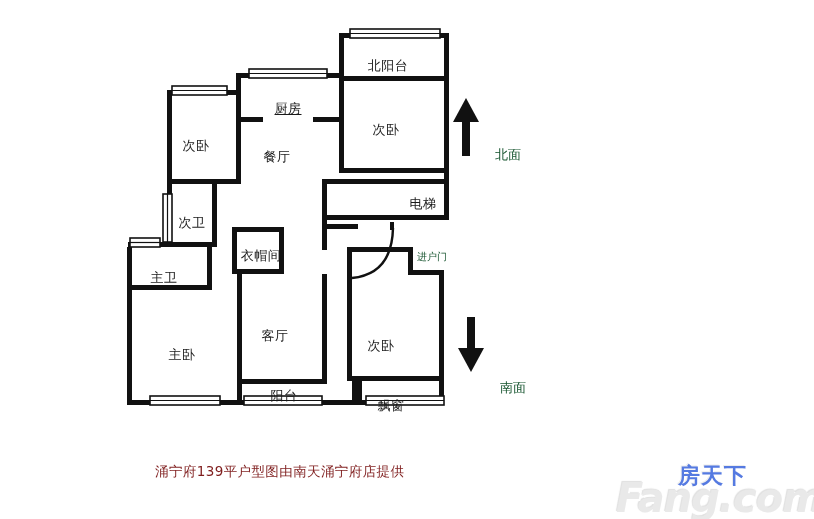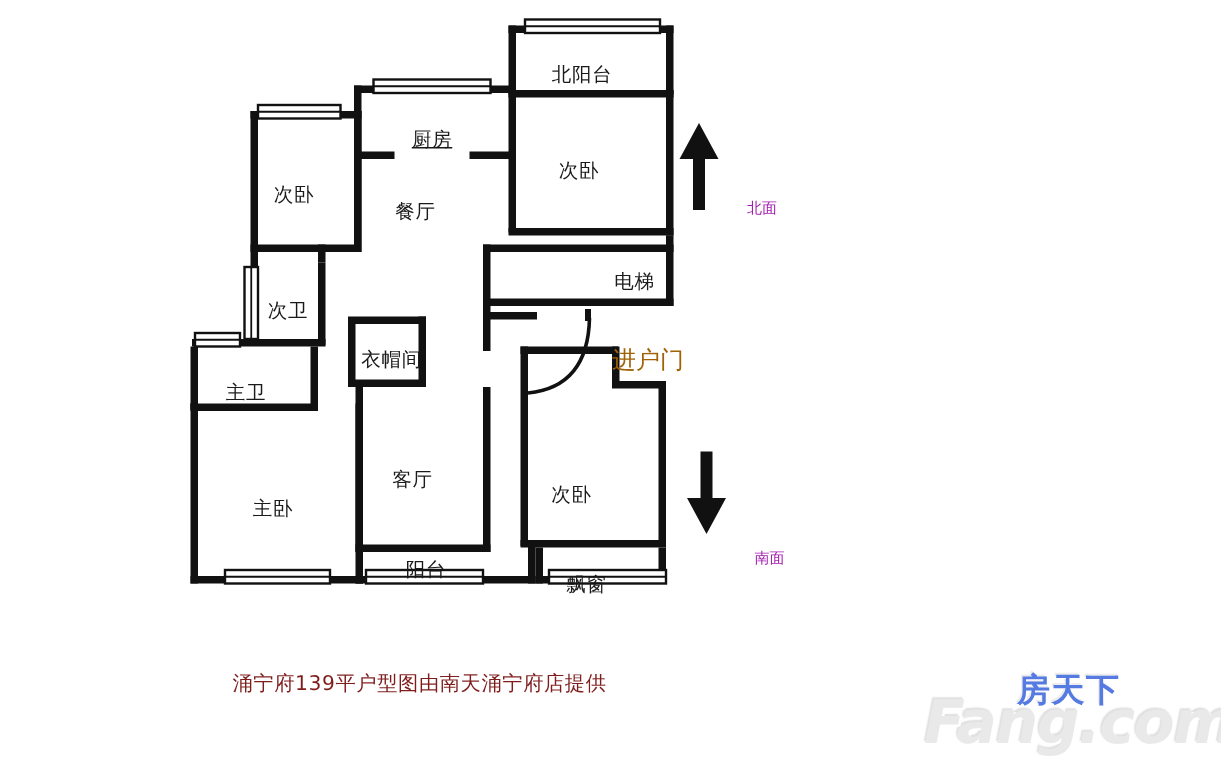--- a/index.html
+++ b/index.html
@@ -10,49 +10,49 @@
   body {
     width: 814px;
     height: 519px;
     position: relative;
     overflow: hidden;
     font-family: "DejaVu Sans", "Liberation Sans", sans-serif;
   }
   #floorplan-stage {
     position: absolute;
     left: 0;
-    top: 0;
+    top: 16px;
     width: 814px;
     height: 446px;
   }
   #plan-svg {
     position: absolute;
     left: 0;
     top: 0;
   }
   .room-label {
     position: absolute;
     font-size: 13px;
     color: #1a1a1a;
     white-space: nowrap;
     letter-spacing: 0.5px;
     transform: translate(-50%, -50%);
     font-family: "DejaVu Sans", "Liberation Sans", sans-serif;
   }
   .compass-label {
     position: absolute;
+    font-size: 13px;
+    color: #14532d;
+    white-space: nowrap;
+    transform: translate(-50%, -50%);
+  }
+  .door-label {
+    position: absolute;
     font-size: 10px;
-    color: #a21caf;
-    white-space: nowrap;
-    transform: translate(-50%, -50%);
-  }
-  .door-label {
-    position: absolute;
-    font-size: 16px;
-    color: #a16207;
+    color: #14532d;
     white-space: nowrap;
     transform: translate(-50%, -50%);
   }
   #caption {
     position: absolute;
     left: 155px;
     top: 447px;
     font-size: 13.5px;
     color: #7f1d1d;
     white-space: nowrap;

